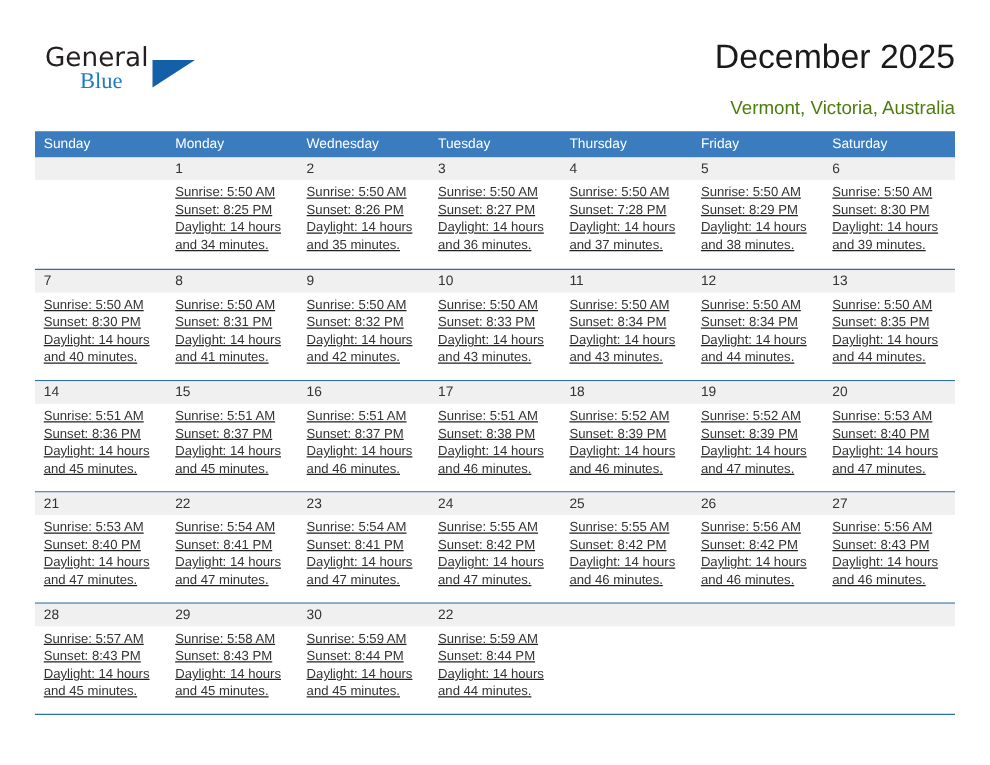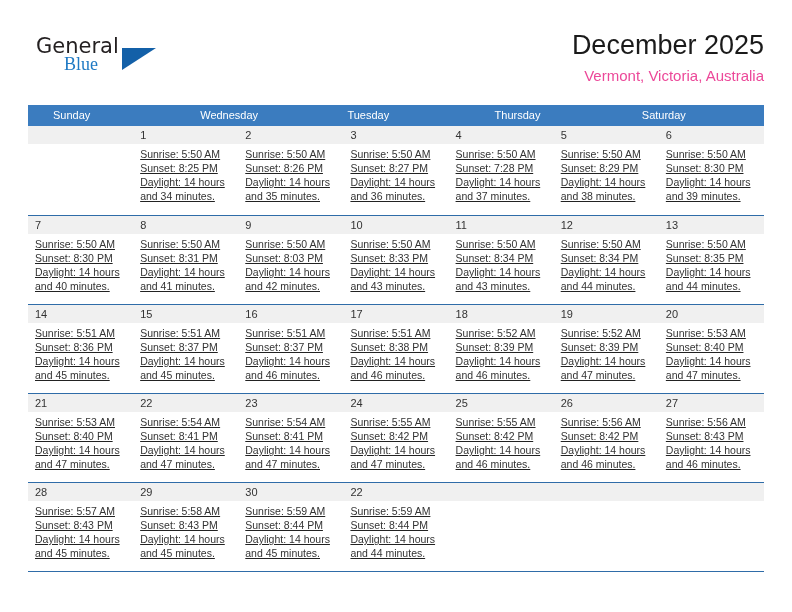--- a/index.html
+++ b/index.html
@@ -72,44 +72,44 @@
   }
   .cal-title {
     font-size: 27px;
     color: #1a1a1a;
     line-height: 34px;
     white-space: nowrap;
     text-align: center;
   }
   .cal-subtitle {
     font-size: 15px;
-    color: #ec4899;
+    color: #4d7c0f;
     line-height: 22px;
-    margin-top: 3px;
+    margin-top: 14px;
     white-space: nowrap;
   }
 
   
   .calendar {
     position: absolute;
     left: 28px;
     top: 105px;
     width: 736px;
   }
   .weekday-row {
     display: flex;
     background: #3b7cbf;
     height: 21px;
   }
   .weekday {
     flex: 1 1 0;
     color: #ffffff;
     font-size: 11px;
     line-height: 21px;
-    padding-left: 25px;
+    padding-left: 7px;
     box-sizing: border-box;
     white-space: nowrap;
   }
 
   .week {
     position: relative;
     display: flex;
     border-top: 1px solid #2f6ca8;
     height: 89px;
     box-sizing: border-box;
@@ -173,23 +173,25 @@
     <div class="title-block">
       <div class="cal-title">December 2025</div>
       <div class="cal-subtitle">Vermont, Victoria, Australia</div>
     </div>
 
   </div>
 
   <div class="calendar">
     <div class="weekday-row" id="weekday-row">
         <div class="weekday">Sunday</div>
+        <div class="weekday">Monday</div>
         <div class="weekday">Wednesday</div>
         <div class="weekday">Tuesday</div>
         <div class="weekday">Thursday</div>
+        <div class="weekday">Friday</div>
         <div class="weekday">Saturday</div>
       </div>
     <div id="weeks-container">
         <div class="week">
           <div class="daynum-band"></div>
           <div class="day empty">
             <div class="daynum"></div>
             <div class="day-lines">
               <div class="day-line"></div>
               <div class="day-line"></div>
@@ -269,21 +271,21 @@
               <div class="day-line">Sunrise: 5:50 AM</div>
               <div class="day-line">Sunset: 8:31 PM</div>
               <div class="day-line">Daylight: 14 hours</div>
               <div class="day-line">and 41 minutes.</div>
             </div>
           </div>
           <div class="day">
             <div class="daynum">9</div>
             <div class="day-lines">
               <div class="day-line">Sunrise: 5:50 AM</div>
-              <div class="day-line">Sunset: 8:03 PM</div>
+              <div class="day-line">Sunset: 8:32 PM</div>
               <div class="day-line">Daylight: 14 hours</div>
               <div class="day-line">and 42 minutes.</div>
             </div>
           </div>
           <div class="day">
             <div class="daynum">10</div>
             <div class="day-lines">
               <div class="day-line">Sunrise: 5:50 AM</div>
               <div class="day-line">Sunset: 8:33 PM</div>
               <div class="day-line">Daylight: 14 hours</div>

